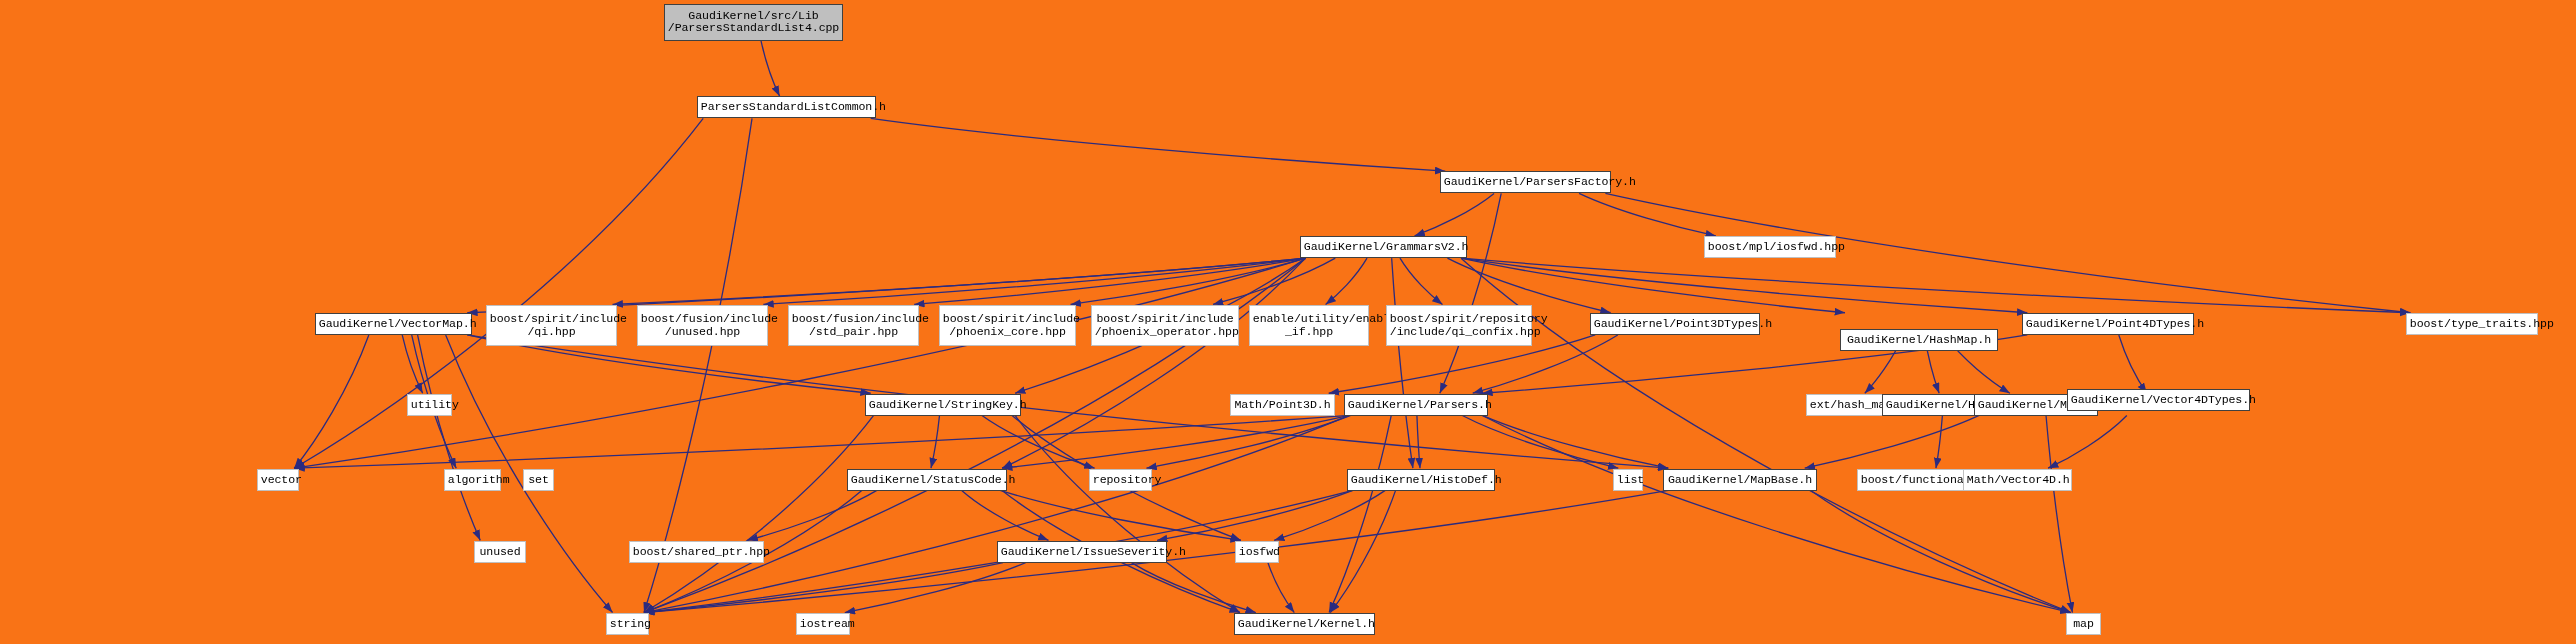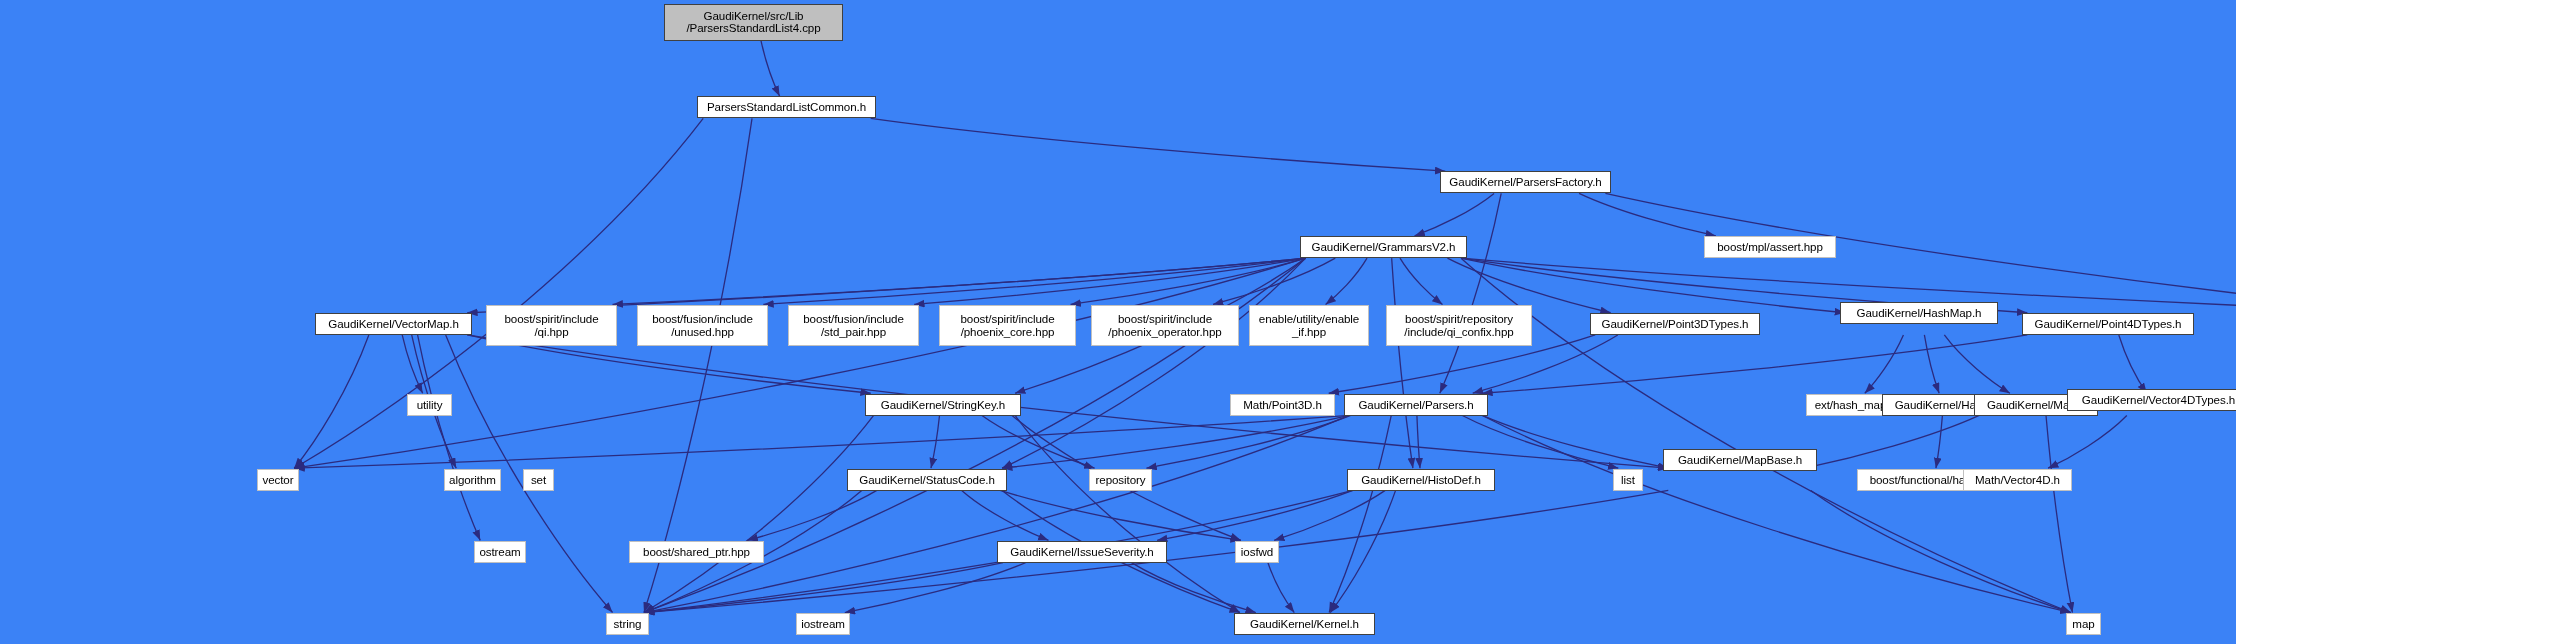--- a/index.html
+++ b/index.html
@@ -2,24 +2,24 @@
 <html style="font-size:15px"><head>
 <meta charset="utf-8">
 <style>
   html, body {
     margin: 0;
     padding: 0;
     background: #ffffff;
   }
   #graph-root {
     position: relative;
-    width: 2236px;
+    width: 2576px;
     height: 644px;
-    background: #3b82f6;
-    font-family: Liberation Sans, sans-serif;
+    background: #f97316;
+    font-family: Liberation Mono, monospace;
     overflow: hidden;
   }
   svg.edges {
     position: absolute;
     left: 0; top: 0;
     width: 2576px;
     height: 644px;
     pointer-events: none;
   }
   .node {
@@ -135,60 +135,60 @@
         <path d="M1107.4,608 C1053.665,630.68 968.6659999999999,651.2 912,662" marker-end="url(#arrow)" stroke="#2b2b7f"></path>
         <path d="M1221.8,608 C1258.76,630.68 1317.224,651.2 1356.2,662" marker-end="url(#arrow)" stroke="#2b2b7f"></path>
         <path d="M1369.22,608 C1377.074,630.68 1389.4976000000001,651.2 1397.78,662" marker-end="url(#arrow)" stroke="#2b2b7f"></path>
       </g>
   </svg>
   <div id="node-layer">
       <div class="node root" style="left: 664px; top: 3.7px; width: 179px; height: 37px;"><span class="label">GaudiKernel/src/Lib
 /ParsersStandardList4.cpp</span></div>
       <div class="node strong" style="left: 697px; top: 96px; width: 179px; height: 22px;"><span class="label">ParsersStandardListCommon.h</span></div>
       <div class="node strong" style="left: 1440px; top: 171px; width: 171px; height: 22px;"><span class="label">GaudiKernel/ParsersFactory.h</span></div>
-      <div class="node " style="left: 1704px; top: 236px; width: 132px; height: 22px;"><span class="label">boost/mpl/assert.hpp</span></div>
+      <div class="node " style="left: 1704px; top: 236px; width: 132px; height: 22px;"><span class="label">boost/mpl/iosfwd.hpp</span></div>
       <div class="node strong" style="left: 1300px; top: 236px; width: 167px; height: 22px;"><span class="label">GaudiKernel/GrammarsV2.h</span></div>
       <div class="node strong" style="left: 315px; top: 313px; width: 157px; height: 22px;"><span class="label">GaudiKernel/VectorMap.h</span></div>
       <div class="node " style="left: 486px; top: 305px; width: 131px; height: 41px;"><span class="label">boost/spirit/include
 /qi.hpp</span></div>
       <div class="node " style="left: 637px; top: 305px; width: 131px; height: 41px;"><span class="label">boost/fusion/include
 /unused.hpp</span></div>
       <div class="node " style="left: 788px; top: 305px; width: 131px; height: 41px;"><span class="label">boost/fusion/include
 /std_pair.hpp</span></div>
       <div class="node " style="left: 939px; top: 305px; width: 137px; height: 41px;"><span class="label">boost/spirit/include
 /phoenix_core.hpp</span></div>
       <div class="node " style="left: 1091px; top: 305px; width: 148px; height: 41px;"><span class="label">boost/spirit/include
 /phoenix_operator.hpp</span></div>
       <div class="node " style="left: 1249px; top: 305px; width: 120px; height: 41px;"><span class="label">enable/utility/enable
 _if.hpp</span></div>
       <div class="node " style="left: 1386px; top: 305px; width: 146px; height: 41px;"><span class="label">boost/spirit/repository
 /include/qi_confix.hpp</span></div>
       <div class="node strong" style="left: 1590px; top: 313px; width: 170px; height: 22px;"><span class="label">GaudiKernel/Point3DTypes.h</span></div>
-      <div class="node strong" style="left: 1840px; top: 302px; width: 158px; height: 22px;"><span class="label">GaudiKernel/HashMap.h</span></div>
+      <div class="node strong" style="left: 1840px; top: 329px; width: 158px; height: 22px;"><span class="label">GaudiKernel/HashMap.h</span></div>
       <div class="node strong" style="left: 2022px; top: 313px; width: 172px; height: 22px;"><span class="label">GaudiKernel/Point4DTypes.h</span></div>
       <div class="node " style="left: 2406px; top: 313px; width: 132px; height: 22px;"><span class="label">boost/type_traits.hpp</span></div>
       <div class="node " style="left: 407px; top: 394px; width: 45px; height: 22px;"><span class="label">utility</span></div>
       <div class="node strong" style="left: 865px; top: 394px; width: 156px; height: 22px;"><span class="label">GaudiKernel/StringKey.h</span></div>
       <div class="node " style="left: 1230px; top: 394px; width: 105px; height: 22px;"><span class="label">Math/Point3D.h</span></div>
       <div class="node strong" style="left: 1344px; top: 394px; width: 144px; height: 22px;"><span class="label">GaudiKernel/Parsers.h</span></div>
       <div class="node " style="left: 1806px; top: 394px; width: 89px; height: 22px;"><span class="label">ext/hash_map</span></div>
       <div class="node strong" style="left: 1882px; top: 394px; width: 128px; height: 22px;"><span class="label">GaudiKernel/Hash.h</span></div>
       <div class="node strong" style="left: 1974px; top: 394px; width: 124px; height: 22px;"><span class="label">GaudiKernel/Map.h</span></div>
       <div class="node strong" style="left: 2067px; top: 389px; width: 183px; height: 22px;"><span class="label">GaudiKernel/Vector4DTypes.h</span></div>
       <div class="node " style="left: 257px; top: 469px; width: 42px; height: 22px;"><span class="label">vector</span></div>
       <div class="node " style="left: 444px; top: 469px; width: 57px; height: 22px;"><span class="label">algorithm</span></div>
       <div class="node " style="left: 514px; top: 469px; width: 31px; height: 22px; margin-left: 9px;"><span class="label">set</span></div>
       <div class="node strong" style="left: 847px; top: 469px; width: 160px; height: 22px;"><span class="label">GaudiKernel/StatusCode.h</span></div>
       <div class="node " style="left: 1089px; top: 469px; width: 63px; height: 22px;"><span class="label">repository</span></div>
       <div class="node strong" style="left: 1347px; top: 469px; width: 148px; height: 22px;"><span class="label">GaudiKernel/HistoDef.h</span></div>
       <div class="node " style="left: 1613px; top: 469px; width: 30px; height: 22px;"><span class="label">list</span></div>
-      <div class="node strong" style="left: 1663px; top: 449px; width: 154px; height: 22px;"><span class="label">GaudiKernel/MapBase.h</span></div>
+      <div class="node strong" style="left: 1663px; top: 469px; width: 154px; height: 22px;"><span class="label">GaudiKernel/MapBase.h</span></div>
       <div class="node " style="left: 1857px; top: 469px; width: 155px; height: 22px;"><span class="label">boost/functional/hash.hpp</span></div>
       <div class="node " style="left: 1963px; top: 469px; width: 109px; height: 22px;"><span class="label">Math/Vector4D.h</span></div>
-      <div class="node " style="left: 474px; top: 541px; width: 52px; height: 22px;"><span class="label">ostream</span></div>
+      <div class="node " style="left: 474px; top: 541px; width: 52px; height: 22px;"><span class="label">unused</span></div>
       <div class="node " style="left: 629px; top: 541px; width: 135px; height: 22px;"><span class="label">boost/shared_ptr.hpp</span></div>
       <div class="node strong" style="left: 997px; top: 541px; width: 170px; height: 22px;"><span class="label">GaudiKernel/IssueSeverity.h</span></div>
       <div class="node " style="left: 1235px; top: 541px; width: 44px; height: 22px;"><span class="label">iosfwd</span></div>
       <div class="node " style="left: 606px; top: 613px; width: 43px; height: 22px;"><span class="label">string</span></div>
       <div class="node " style="left: 796px; top: 613px; width: 54px; height: 22px;"><span class="label">iostream</span></div>
       <div class="node strong" style="left: 1234px; top: 613px; width: 141px; height: 22px;"><span class="label">GaudiKernel/Kernel.h</span></div>
       <div class="node " style="left: 2066px; top: 613px; width: 35px; height: 22px;"><span class="label">map</span></div>
     </div>
 </div>
 

